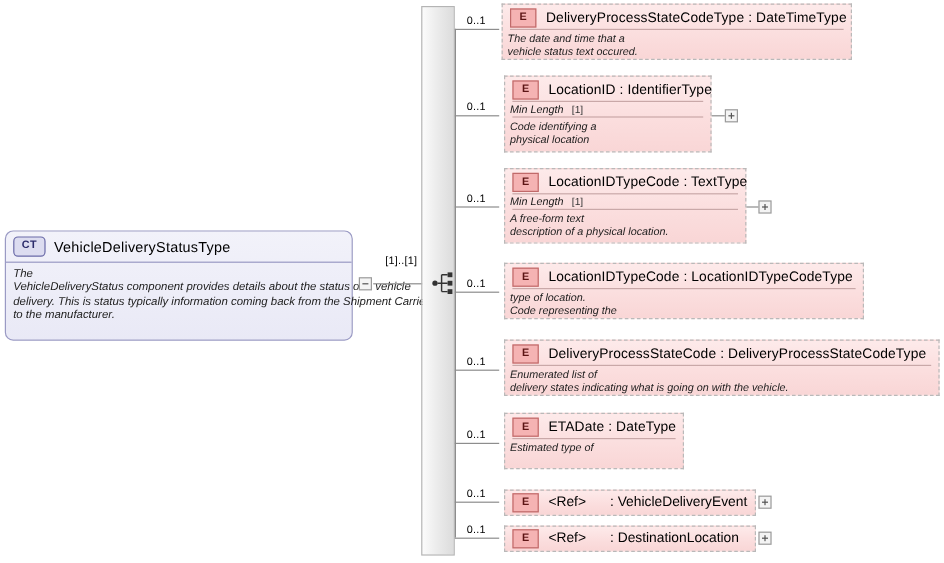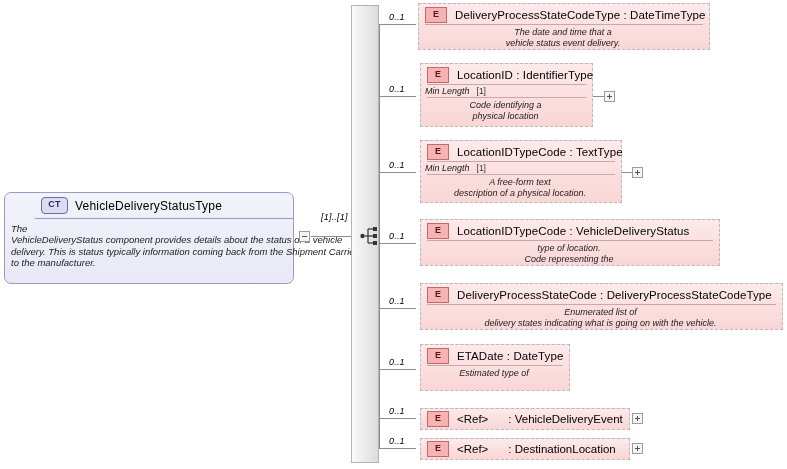--- a/index.html
+++ b/index.html
@@ -13,21 +13,20 @@
   
   .ct-box{
     position:absolute;left:4px;top:192px;width:290px;height:92px;
     border:1px solid #9a9ac4;border-radius:7px;
     background:linear-gradient(to bottom,#f2f2fa 0%,#e9e9f6 100%);
     box-sizing:border-box;
   }
   .ct-head{
     height:25px;display:flex;align-items:center;padding-left:6px;gap:7px;
     border-bottom:1px solid #9a9ac4;
-    margin-left:30px;
   }
   .ct-badge{
     width:25px;height:15px;border:1px solid #6a6aa8;border-radius:4px;
     background:#dcdcf0;color:#2b2b6b;font-size:9px;line-height:13px;
     text-align:center;font-weight:bold;letter-spacing:.3px;
   }
   .ct-title{font-size:12px;color:#000;letter-spacing:.2px;}
   .ct-doc{
     padding:4px 6px 2px 6px;font-size:9.5px;line-height:11.4px;
     font-style:italic;color:#222;
@@ -46,21 +45,21 @@
     content:"";position:absolute;left:4px;top:2px;width:1px;height:5px;background:#555;
   }
   .exp-minus{left:299px;top:231px;}
 
   
   .ln{position:absolute;background:#8d8d8d;}
   .ln.h{height:1px;}
   .ln.v{width:1px;}
 
   .card-label{
-    position:absolute;font-size:9px;font-style:italic;color:#000;
+    position:absolute;font-size:9px;color:#000;
     letter-spacing:.2px;white-space:nowrap;
   }
 
   
   .seq-bar{
     position:absolute;left:351px;top:5px;width:28px;height:458px;
     border:1px solid #b4b4b4;
     background:linear-gradient(to right,#fbfbfb 0%,#ececec 45%,#dcdcdc 100%);
     box-sizing:border-box;
   }
@@ -85,21 +84,21 @@
   .el-sep{height:1px;background:#c9a8a8;margin:0 6px;}
   .el-facet{
     display:flex;align-items:flex-start;gap:7px;padding:1px 6px 1px 4px;
     font-size:9px;font-style:italic;color:#1a1a1a;
   }
   .el-facet .occ{font-style:normal;color:#333;font-size:8.5px;}
   .el-doc{
     padding:2px 6px 3px 4px;font-size:9px;line-height:10.8px;
     font-style:italic;color:#1c1c1c;
   }
-  .el-doc div{white-space:nowrap;text-align:center;}
+  .el-doc div{white-space:nowrap;}
   .ref-row{
     display:flex;align-items:center;gap:8px;padding:3px 8px 3px 6px;
     height:20px;box-sizing:border-box;
   }
   .ref-tag{font-size:11.5px;color:#000;white-space:nowrap;}
   .ref-type{font-size:11.5px;color:#000;white-space:nowrap;margin-left:12px;}
 </style>
 </head>
 <body>
 
@@ -159,21 +158,21 @@
   <div class="card-label" style="left:389px;top:436px;">0..1</div>
 
   <div class="el" style="left:418px;top:3px;width:292px;height:47px;">
     <div class="el-head">
       <span class="el-badge">E</span>
       <span class="el-name">DeliveryProcessStateCodeType : DateTimeType</span>
     </div>
     <div class="el-sep"></div>
     <div class="el-doc">
       <div>The date and time that a</div>
-      <div>vehicle status event delivery.</div>
+      <div>vehicle status text occured.</div>
     </div>
   </div>
 
   <div class="el" style="left:420px;top:63px;width:173px;height:64px;">
     <div class="el-head">
       <span class="el-badge">E</span>
       <span class="el-name">LocationID : IdentifierType</span>
     </div>
     <div class="el-sep"></div>
     <div class="el-facet">
@@ -204,21 +203,21 @@
       <div>A free-form text</div>
       <div>description of a physical location.</div>
     </div>
   </div>
   <div class="expander plus" style="left:632px;top:167px;"></div>
   <div class="ln h" style="left:622px;top:172px;width:10px;"></div>
 
   <div class="el" style="left:420px;top:219px;width:300px;height:47px;">
     <div class="el-head">
       <span class="el-badge">E</span>
-      <span class="el-name">LocationIDTypeCode : VehicleDeliveryStatus</span>
+      <span class="el-name">LocationIDTypeCode : LocationIDTypeCodeType</span>
     </div>
     <div class="el-sep"></div>
     <div class="el-doc">
       <div>type of location.</div>
       <div>Code representing the</div>
     </div>
   </div>
 
   <div class="el" style="left:420px;top:283px;width:363px;height:47px;">
     <div class="el-head">

